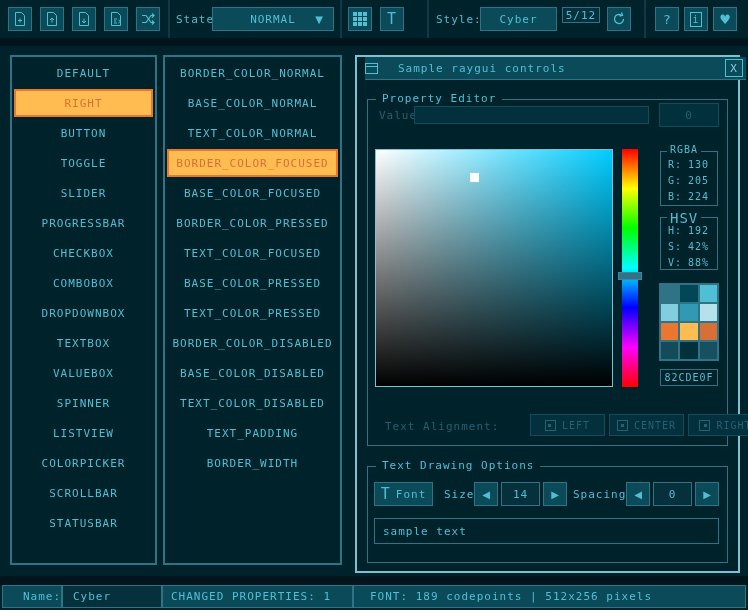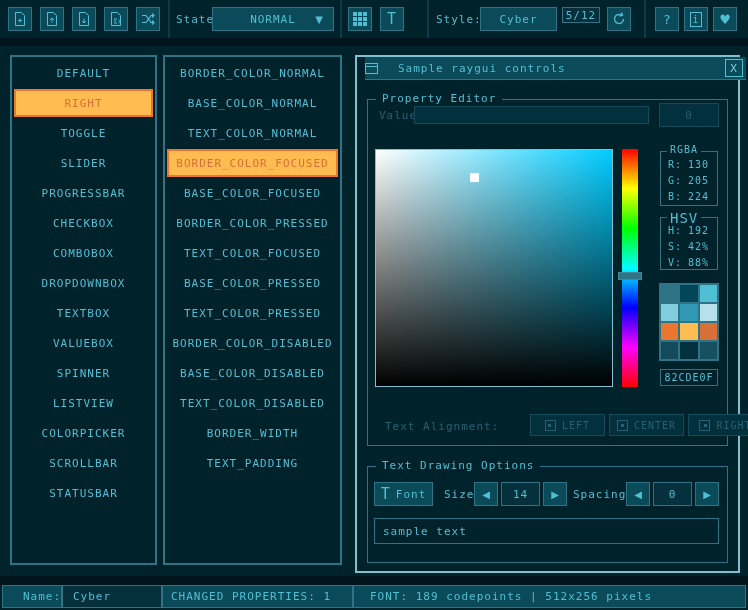--- a/index.html
+++ b/index.html
@@ -189,20 +189,21 @@
     <div class="tbtn" style="left:713px">
       <span class="icon-font" style="font-size:13px">♥</span>
     </div>
   </div>
 
   <div class="strip" style="top:38px;height:8px"></div>
 
   <div class="panel" style="left:10px;width:147px" id="controls-list">
       <div class="list-item">DEFAULT</div>
       <div class="list-item selected">RIGHT</div>
+      <div class="list-item">BUTTON</div>
       <div class="list-item">TOGGLE</div>
       <div class="list-item">SLIDER</div>
       <div class="list-item">PROGRESSBAR</div>
       <div class="list-item">CHECKBOX</div>
       <div class="list-item">COMBOBOX</div>
       <div class="list-item">DROPDOWNBOX</div>
       <div class="list-item">TEXTBOX</div>
       <div class="list-item">VALUEBOX</div>
       <div class="list-item">SPINNER</div>
       <div class="list-item">LISTVIEW</div>
@@ -217,22 +218,22 @@
       <div class="list-item">TEXT_COLOR_NORMAL</div>
       <div class="list-item selected">BORDER_COLOR_FOCUSED</div>
       <div class="list-item">BASE_COLOR_FOCUSED</div>
       <div class="list-item">BORDER_COLOR_PRESSED</div>
       <div class="list-item">TEXT_COLOR_FOCUSED</div>
       <div class="list-item">BASE_COLOR_PRESSED</div>
       <div class="list-item">TEXT_COLOR_PRESSED</div>
       <div class="list-item">BORDER_COLOR_DISABLED</div>
       <div class="list-item">BASE_COLOR_DISABLED</div>
       <div class="list-item">TEXT_COLOR_DISABLED</div>
+      <div class="list-item">TEXT_PADDING</div>
       <div class="list-item">BORDER_WIDTH</div>
-      <div class="list-item">TEXT_PADDING</div>
     </div>
 
   <div class="window">
     <div class="titlebar">
       <span>
         <svg class="ic" width="13" height="13" viewBox="0 0 13 13" fill="none" stroke="#51bfd3" stroke-width="1">
           <rect x="0.5" y="1.5" width="12" height="10"></rect>
             <path d="M0.5 4.5h12"></path>
           </svg>
         </span>

